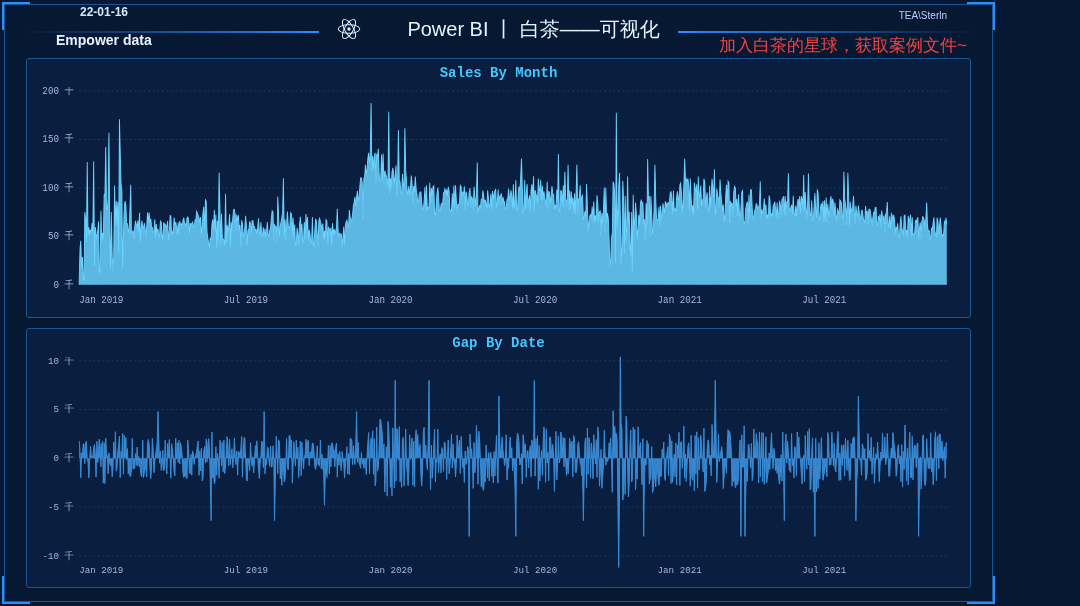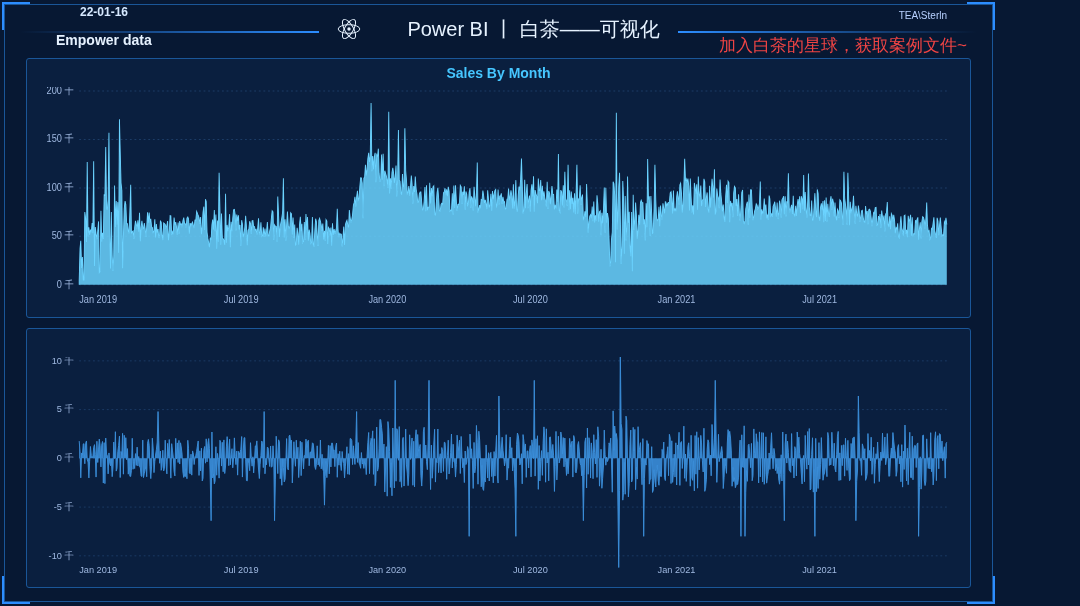--- a/index.html
+++ b/index.html
@@ -94,20 +94,21 @@
     font-size: 17px;
     color: #ef4444;
   }
 
   .panels {
     position: absolute;
     top: 58px; left: 26px; right: 26px; bottom: 18px;
     display: flex;
     flex-direction: column;
     gap: 10px;
+    font-family: Liberation Mono, monospace;
   }
   .panel {
     position: relative;
     border: 1px solid var(--border);
     background: var(--panel);
     border-radius: 3px;
     flex: 1;
     min-height: 0;
   }
   .panel-title {
@@ -181,20 +182,21 @@
             <text x="519" y="214" class="axis-text">Jul 2020</text>
             <text x="676" y="214" class="axis-text">Jan 2021</text>
             <text x="833" y="214" class="axis-text">Jul 2021</text>
             <path d="M 48 196 L 48.0 191.2 L 48.9 160.2 L 49.7 152.5 L 50.6 179.4 L 51.5 168.4 L 52.4 191.2 L 53.2 191.2 L 54.1 124.0 L 55.0 130.5 L 55.9 153.6 L 56.7 74.4 L 57.6 148.2 L 58.5 139.0 L 59.3 146.7 L 60.2 141.4 L 61.1 144.1 L 62.0 134.9 L 62.8 144.8 L 63.7 73.5 L 64.6 177.3 L 65.5 138.7 L 66.3 145.5 L 67.2 150.8 L 68.1 143.0 L 69.0 133.2 L 69.8 183.9 L 70.7 182.8 L 71.6 122.6 L 72.4 153.2 L 73.3 144.5 L 74.2 150.6 L 75.1 106.9 L 75.9 107.2 L 76.8 59.5 L 77.7 120.8 L 78.6 121.1 L 79.4 111.6 L 80.3 45.4 L 81.2 146.5 L 82.0 179.8 L 82.9 123.9 L 83.8 166.9 L 84.7 182.3 L 85.5 168.2 L 86.4 97.6 L 87.3 138.7 L 88.2 113.0 L 89.0 136.4 L 89.9 114.1 L 90.8 164.2 L 91.7 31.9 L 92.5 63.8 L 93.4 95.2 L 94.3 102.6 L 95.1 179.6 L 96.0 148.1 L 96.9 120.7 L 97.8 113.0 L 98.6 116.5 L 99.5 135.3 L 100.4 135.4 L 101.3 142.5 L 102.1 144.9 L 103.0 123.6 L 103.9 96.8 L 104.7 145.2 L 105.6 143.5 L 106.5 142.6 L 107.4 150.5 L 108.2 139.5 L 109.1 132.6 L 110.0 136.2 L 110.9 140.4 L 111.7 132.2 L 112.6 143.4 L 113.5 124.7 L 114.4 152.8 L 115.2 139.3 L 116.1 132.6 L 117.0 140.4 L 117.8 140.1 L 118.7 134.9 L 119.6 140.2 L 120.5 148.5 L 121.3 138.7 L 122.2 124.1 L 123.1 134.4 L 124.0 124.3 L 124.8 134.2 L 125.7 130.7 L 126.6 138.7 L 127.4 139.2 L 128.3 145.1 L 129.2 142.1 L 130.1 131.2 L 130.9 149.0 L 131.8 135.9 L 132.7 144.3 L 133.6 140.8 L 134.4 149.7 L 135.3 146.6 L 136.2 132.4 L 137.0 134.1 L 137.9 146.5 L 138.8 151.7 L 139.7 134.8 L 140.5 135.4 L 141.4 136.2 L 142.3 140.4 L 143.2 137.1 L 144.0 132.9 L 144.9 151.8 L 145.8 144.2 L 146.7 127.6 L 147.5 127.8 L 148.4 146.7 L 149.3 143.5 L 150.1 145.8 L 151.0 129.3 L 151.9 136.8 L 152.8 133.9 L 153.6 138.5 L 154.5 146.5 L 155.4 134.2 L 156.3 145.6 L 157.1 132.9 L 158.0 136.4 L 158.9 135.6 L 159.7 139.2 L 160.6 132.6 L 161.5 129.5 L 162.4 135.3 L 163.2 135.4 L 164.1 139.4 L 165.0 130.0 L 165.9 128.9 L 166.7 130.8 L 167.6 145.4 L 168.5 134.9 L 169.4 137.3 L 170.2 135.3 L 171.1 133.9 L 172.0 137.6 L 172.8 139.7 L 173.7 131.9 L 174.6 132.2 L 175.5 123.3 L 176.3 125.0 L 177.2 127.4 L 178.1 129.4 L 179.0 135.8 L 179.8 128.8 L 180.7 145.9 L 181.6 138.2 L 182.4 124.4 L 183.3 118.6 L 184.2 141.7 L 185.1 111.2 L 185.9 113.5 L 186.8 143.9 L 187.7 150.3 L 188.6 154.7 L 189.4 158.7 L 190.3 149.3 L 191.2 151.6 L 192.1 136.5 L 192.9 131.3 L 193.8 141.3 L 194.7 122.0 L 195.5 142.9 L 196.4 126.3 L 197.3 160.4 L 198.2 132.3 L 199.0 153.3 L 199.9 85.1 L 200.8 122.1 L 201.7 156.4 L 202.5 125.3 L 203.4 149.5 L 204.3 150.5 L 205.1 151.7 L 206.0 156.5 L 206.9 105.9 L 207.8 154.4 L 208.6 136.7 L 209.5 142.8 L 210.4 138.8 L 211.3 126.0 L 212.1 158.9 L 213.0 133.5 L 213.9 142.9 L 214.7 130.7 L 215.6 121.7 L 216.5 121.3 L 217.4 127.0 L 218.2 142.1 L 219.1 126.3 L 220.0 132.8 L 220.9 127.2 L 221.7 141.3 L 222.6 136.7 L 223.5 157.5 L 224.4 132.0 L 225.2 135.8 L 226.1 148.7 L 227.0 145.1 L 227.8 139.6 L 228.7 127.6 L 229.6 138.7 L 230.5 156.9 L 231.3 141.9 L 232.2 141.2 L 233.1 133.0 L 234.0 135.6 L 234.8 145.7 L 235.7 132.6 L 236.6 132.4 L 237.4 138.6 L 238.3 138.3 L 239.2 141.8 L 240.1 141.1 L 240.9 146.3 L 241.8 139.8 L 242.7 130.1 L 243.6 144.4 L 244.4 146.7 L 245.3 134.1 L 246.2 148.1 L 247.1 147.3 L 247.9 139.1 L 248.8 148.6 L 249.7 140.2 L 250.5 148.3 L 251.4 143.5 L 252.3 133.8 L 253.2 147.8 L 254.0 147.6 L 254.9 142.5 L 255.8 139.0 L 256.7 129.7 L 257.5 122.7 L 258.4 123.9 L 259.3 151.6 L 260.1 136.5 L 261.0 137.9 L 261.9 138.4 L 262.8 153.4 L 263.6 108.6 L 264.5 128.1 L 265.4 148.7 L 266.3 138.0 L 267.1 134.1 L 268.0 129.6 L 268.9 123.8 L 269.7 90.5 L 270.6 149.1 L 271.5 131.0 L 272.4 152.3 L 273.2 136.5 L 274.1 123.4 L 275.0 138.0 L 275.9 139.8 L 276.7 138.2 L 277.6 124.7 L 278.5 125.8 L 279.4 146.2 L 280.2 129.3 L 281.1 149.5 L 282.0 136.2 L 282.8 156.5 L 283.7 155.3 L 284.6 139.5 L 285.5 145.4 L 286.3 156.4 L 287.2 136.5 L 288.1 128.6 L 289.0 142.8 L 289.8 135.6 L 290.7 154.5 L 291.6 153.3 L 292.4 133.9 L 293.3 151.6 L 294.2 125.9 L 295.1 141.4 L 295.9 128.8 L 296.8 152.3 L 297.7 141.4 L 298.6 145.8 L 299.4 155.1 L 300.3 153.9 L 301.2 128.9 L 302.1 155.7 L 302.9 158.3 L 303.8 143.1 L 304.7 130.5 L 305.5 133.3 L 306.4 145.4 L 307.3 157.5 L 308.2 132.2 L 309.0 130.2 L 309.9 133.1 L 310.8 136.9 L 311.7 142.7 L 312.5 135.4 L 313.4 151.1 L 314.3 142.6 L 315.1 152.6 L 316.0 131.5 L 316.9 132.9 L 317.8 155.5 L 318.6 139.2 L 319.5 140.5 L 320.4 147.1 L 321.3 139.3 L 322.1 157.2 L 323.0 135.1 L 323.9 146.6 L 324.8 140.7 L 325.6 145.5 L 326.5 142.8 L 327.4 139.0 L 328.2 120.7 L 329.1 142.6 L 330.0 148.9 L 330.9 145.0 L 331.7 145.9 L 332.6 146.0 L 333.5 158.0 L 334.4 149.0 L 335.2 138.4 L 336.1 156.5 L 337.0 136.5 L 337.8 133.9 L 338.7 132.1 L 339.6 136.9 L 340.5 139.1 L 341.3 122.0 L 342.2 129.6 L 343.1 134.2 L 344.0 131.1 L 344.8 126.7 L 345.7 117.3 L 346.6 114.4 L 347.4 108.8 L 348.3 118.5 L 349.2 109.2 L 350.1 102.8 L 350.9 112.1 L 351.8 110.3 L 352.7 98.9 L 353.6 90.0 L 354.4 90.1 L 355.3 95.5 L 356.2 130.1 L 357.1 90.4 L 357.9 89.2 L 358.8 77.2 L 359.7 87.6 L 360.5 82.7 L 361.4 71.0 L 362.3 65.3 L 363.2 74.3 L 364.0 68.9 L 364.9 15.8 L 365.8 83.4 L 366.7 68.3 L 367.5 81.6 L 368.4 69.4 L 369.3 65.2 L 370.1 94.4 L 371.0 67.1 L 371.9 68.6 L 372.8 61.1 L 373.6 85.4 L 374.5 94.0 L 375.4 91.3 L 376.3 66.8 L 377.1 91.8 L 378.0 66.1 L 378.9 98.3 L 379.8 83.0 L 380.6 85.4 L 381.5 88.4 L 382.4 92.6 L 383.2 100.1 L 384.1 24.5 L 385.0 105.5 L 385.9 90.4 L 386.7 100.7 L 387.6 84.9 L 388.5 80.1 L 389.4 86.0 L 390.2 95.1 L 391.1 89.0 L 392.0 77.9 L 392.8 108.4 L 393.7 92.6 L 394.6 42.5 L 395.5 92.6 L 396.3 93.3 L 397.2 104.5 L 398.1 106.8 L 399.0 86.2 L 399.8 97.6 L 400.7 101.3 L 401.6 41.0 L 402.5 83.1 L 403.3 91.9 L 404.2 105.7 L 405.1 104.0 L 405.9 98.2 L 406.8 107.6 L 407.7 99.1 L 408.6 87.7 L 409.4 95.9 L 410.3 115.7 L 411.2 98.1 L 412.1 104.1 L 412.9 88.7 L 413.8 100.8 L 414.7 105.8 L 415.5 114.0 L 416.4 113.9 L 417.3 106.0 L 418.2 104.0 L 419.0 104.1 L 419.9 114.9 L 420.8 121.7 L 421.7 121.0 L 422.5 113.2 L 423.4 99.2 L 424.3 123.2 L 425.1 97.5 L 426.0 122.3 L 426.9 119.1 L 427.8 119.2 L 428.6 94.9 L 429.5 115.5 L 430.4 100.2 L 431.3 108.3 L 432.1 99.1 L 433.0 98.0 L 433.9 125.2 L 434.8 127.3 L 435.6 117.2 L 436.5 105.2 L 437.4 100.0 L 438.2 109.6 L 439.1 122.7 L 440.0 122.8 L 440.9 116.4 L 441.7 115.3 L 442.6 116.2 L 443.5 105.0 L 444.4 103.8 L 445.2 100.3 L 446.1 107.2 L 447.0 101.4 L 447.8 108.1 L 448.7 98.9 L 449.6 103.2 L 450.5 123.0 L 451.3 122.1 L 452.2 122.6 L 453.1 105.2 L 454.0 126.5 L 454.8 97.7 L 455.7 119.8 L 456.6 97.3 L 457.5 113.3 L 458.3 122.8 L 459.2 116.5 L 460.1 116.4 L 460.9 114.4 L 461.8 97.5 L 462.7 98.9 L 463.6 116.0 L 464.4 103.8 L 465.3 107.0 L 466.2 98.3 L 467.1 121.7 L 467.9 103.5 L 468.8 106.3 L 469.7 117.3 L 470.5 116.0 L 471.4 104.7 L 472.3 100.3 L 473.2 119.9 L 474.0 108.4 L 474.9 110.6 L 475.8 122.7 L 476.7 98.8 L 477.5 107.1 L 478.4 118.2 L 479.3 107.8 L 480.2 74.8 L 481.0 124.5 L 481.9 120.7 L 482.8 117.0 L 483.6 120.3 L 484.5 111.6 L 485.4 112.0 L 486.3 102.7 L 487.1 107.6 L 488.0 114.9 L 488.9 111.8 L 489.8 116.0 L 490.6 121.0 L 491.5 102.4 L 492.4 111.4 L 493.2 119.4 L 494.1 116.8 L 495.0 105.8 L 495.9 122.5 L 496.7 103.2 L 497.6 111.1 L 498.5 106.2 L 499.4 102.6 L 500.2 101.6 L 501.1 118.4 L 502.0 116.6 L 502.8 101.5 L 503.7 116.6 L 504.6 108.1 L 505.5 108.2 L 506.3 105.4 L 507.2 115.9 L 508.1 108.8 L 509.0 114.6 L 509.8 113.6 L 510.7 120.9 L 511.6 120.4 L 512.5 111.1 L 513.3 110.9 L 514.2 100.6 L 515.1 112.1 L 515.9 108.5 L 516.8 102.5 L 517.7 108.3 L 518.6 120.3 L 519.4 96.4 L 520.3 120.6 L 521.2 112.6 L 522.1 92.3 L 522.9 121.8 L 523.8 123.7 L 524.7 106.9 L 525.5 98.7 L 526.4 102.4 L 527.3 91.3 L 528.2 70.8 L 529.0 96.2 L 529.9 125.4 L 530.8 121.8 L 531.7 92.0 L 532.5 120.2 L 533.4 105.5 L 534.3 96.1 L 535.2 120.1 L 536.0 112.0 L 536.9 107.5 L 537.8 123.7 L 538.6 102.6 L 539.5 96.4 L 540.4 108.5 L 541.3 88.5 L 542.1 123.6 L 543.0 102.2 L 543.9 106.0 L 544.8 108.4 L 545.6 115.2 L 546.5 90.6 L 547.4 102.5 L 548.2 102.5 L 549.1 92.1 L 550.0 112.3 L 550.9 97.8 L 551.7 111.4 L 552.6 103.4 L 553.5 109.8 L 554.4 113.2 L 555.2 118.4 L 556.1 94.0 L 557.0 121.0 L 557.8 103.1 L 558.7 105.2 L 559.6 116.1 L 560.5 107.5 L 561.3 98.1 L 562.2 106.3 L 563.1 106.5 L 564.0 121.4 L 564.8 117.6 L 565.7 119.2 L 566.6 101.5 L 567.5 113.7 L 568.3 66.5 L 569.2 122.6 L 570.1 124.2 L 570.9 102.2 L 571.8 104.0 L 572.7 117.3 L 573.6 97.4 L 574.4 119.3 L 575.3 83.9 L 576.2 110.8 L 577.1 113.0 L 577.9 118.0 L 578.8 77.1 L 579.7 122.0 L 580.5 102.4 L 581.4 121.2 L 582.3 103.5 L 583.2 115.9 L 584.0 109.8 L 584.9 124.3 L 585.8 105.2 L 586.7 126.0 L 587.5 105.0 L 588.4 77.1 L 589.3 125.6 L 590.2 110.9 L 591.0 111.1 L 591.9 97.5 L 592.8 116.8 L 593.6 109.5 L 594.5 106.6 L 595.4 131.0 L 596.3 129.4 L 597.1 123.1 L 598.0 128.9 L 598.9 96.1 L 599.8 120.0 L 600.6 144.4 L 601.5 133.7 L 602.4 128.1 L 603.2 126.5 L 604.1 130.1 L 605.0 118.5 L 605.9 133.0 L 606.7 113.6 L 607.6 134.2 L 608.5 127.2 L 609.4 132.4 L 610.2 107.3 L 611.1 116.6 L 612.0 133.6 L 612.9 123.7 L 613.7 122.7 L 614.6 146.8 L 615.5 124.6 L 616.3 135.0 L 617.2 122.5 L 618.1 99.7 L 619.0 144.4 L 619.8 99.8 L 620.7 134.6 L 621.6 124.9 L 622.5 130.6 L 623.3 150.9 L 624.2 177.7 L 625.1 173.0 L 625.9 151.5 L 626.8 143.7 L 627.7 93.8 L 628.6 96.1 L 629.4 107.1 L 630.3 173.6 L 631.2 25.5 L 632.1 141.3 L 632.9 126.6 L 633.8 98.8 L 634.7 84.9 L 635.5 127.9 L 636.4 175.4 L 637.3 158.0 L 638.2 93.2 L 639.0 110.9 L 639.9 165.2 L 640.8 108.1 L 641.7 152.1 L 642.5 139.6 L 643.4 88.7 L 644.3 134.8 L 645.2 123.6 L 646.0 156.7 L 646.9 167.8 L 647.8 123.9 L 648.6 182.7 L 649.5 106.8 L 650.4 141.7 L 651.3 131.4 L 652.1 114.5 L 653.0 127.8 L 653.9 150.3 L 654.8 141.5 L 655.6 126.7 L 656.5 136.4 L 657.4 114.5 L 658.2 112.3 L 659.1 114.7 L 660.0 114.7 L 660.9 135.9 L 661.7 131.2 L 662.6 152.1 L 663.5 115.3 L 664.4 138.9 L 665.2 71.4 L 666.1 111.7 L 667.0 108.4 L 667.9 147.6 L 668.7 108.1 L 669.6 126.7 L 670.5 145.6 L 671.3 142.7 L 672.2 120.3 L 673.1 77.1 L 674.0 111.4 L 674.8 130.0 L 675.7 132.2 L 676.6 131.0 L 677.5 118.6 L 678.3 138.0 L 679.2 117.5 L 680.1 127.4 L 680.9 131.5 L 681.8 115.3 L 682.7 120.5 L 683.6 125.2 L 684.4 113.3 L 685.3 119.3 L 686.2 115.1 L 687.1 117.1 L 687.9 114.4 L 688.8 114.2 L 689.7 104.9 L 690.6 103.8 L 691.4 110.6 L 692.3 125.3 L 693.2 102.6 L 694.0 123.0 L 694.9 120.8 L 695.8 123.3 L 696.7 109.0 L 697.5 103.3 L 698.4 108.9 L 699.3 116.5 L 700.2 96.9 L 701.0 95.2 L 701.9 105.2 L 702.8 124.4 L 703.6 116.3 L 704.5 98.7 L 705.4 71.2 L 706.3 93.3 L 707.1 91.1 L 708.0 94.9 L 708.9 90.8 L 709.8 98.1 L 710.6 122.4 L 711.5 90.7 L 712.4 109.9 L 713.2 124.3 L 714.1 117.3 L 715.0 126.3 L 715.9 95.1 L 716.7 99.4 L 717.6 105.8 L 718.5 96.3 L 719.4 121.6 L 720.2 88.6 L 721.1 106.1 L 722.0 109.0 L 722.9 97.7 L 723.7 118.0 L 724.6 112.5 L 725.5 111.1 L 726.3 91.0 L 727.2 94.1 L 728.1 118.8 L 729.0 109.3 L 729.8 104.5 L 730.7 120.3 L 731.6 124.6 L 732.5 98.0 L 733.3 119.3 L 734.2 107.8 L 735.1 90.9 L 735.9 99.0 L 736.8 109.6 L 737.7 81.5 L 738.6 126.5 L 739.4 123.3 L 740.3 100.6 L 741.2 107.8 L 742.1 110.1 L 742.9 120.2 L 743.8 91.7 L 744.7 105.7 L 745.6 114.3 L 746.4 123.4 L 747.3 116.6 L 748.2 129.4 L 749.0 133.8 L 749.9 108.9 L 750.8 96.9 L 751.7 114.9 L 752.5 93.3 L 753.4 94.8 L 754.3 134.0 L 755.2 112.9 L 756.0 117.5 L 756.9 114.9 L 757.8 129.0 L 758.6 105.4 L 759.5 98.6 L 760.4 100.1 L 761.3 117.8 L 762.1 111.0 L 763.0 127.8 L 763.9 106.3 L 764.8 125.3 L 765.6 132.6 L 766.5 120.0 L 767.4 104.6 L 768.3 102.0 L 769.1 132.4 L 770.0 135.1 L 770.9 132.7 L 771.7 120.9 L 772.6 116.4 L 773.5 113.7 L 774.4 136.5 L 775.2 106.6 L 776.1 129.5 L 777.0 101.9 L 777.9 102.0 L 778.7 119.9 L 779.6 131.9 L 780.5 128.2 L 781.3 123.2 L 782.2 120.5 L 783.1 115.8 L 784.0 117.2 L 784.8 121.0 L 785.7 119.7 L 786.6 115.4 L 787.5 93.7 L 788.3 131.5 L 789.2 121.3 L 790.1 125.4 L 790.9 122.7 L 791.8 110.5 L 792.7 122.0 L 793.6 116.4 L 794.4 130.0 L 795.3 127.2 L 796.2 131.6 L 797.1 107.6 L 797.9 110.7 L 798.8 127.6 L 799.7 125.8 L 800.6 128.7 L 801.4 118.3 L 802.3 116.5 L 803.2 113.7 L 804.0 120.2 L 804.9 128.6 L 805.8 114.6 L 806.7 130.9 L 807.5 125.3 L 808.4 112.7 L 809.3 116.7 L 810.2 129.6 L 811.0 111.8 L 811.9 110.6 L 812.8 108.3 L 813.6 126.2 L 814.5 108.2 L 815.4 128.2 L 816.3 113.3 L 817.1 115.1 L 818.0 85.5 L 818.9 119.5 L 819.8 124.3 L 820.6 120.0 L 821.5 116.7 L 822.4 125.8 L 823.3 107.7 L 824.1 125.6 L 825.0 128.4 L 825.9 117.6 L 826.7 127.7 L 827.6 117.3 L 828.5 111.0 L 829.4 119.1 L 830.2 108.4 L 831.1 124.8 L 832.0 108.3 L 832.9 110.8 L 833.7 121.1 L 834.6 87.2 L 835.5 122.6 L 836.3 104.0 L 837.2 120.3 L 838.1 129.5 L 839.0 113.2 L 839.8 85.8 L 840.7 118.7 L 841.6 127.2 L 842.5 127.4 L 843.3 112.4 L 844.2 132.0 L 845.1 131.5 L 845.9 118.4 L 846.8 105.2 L 847.7 122.6 L 848.6 128.9 L 849.4 101.5 L 850.3 105.7 L 851.2 128.6 L 852.1 132.6 L 852.9 119.5 L 853.8 115.3 L 854.7 122.0 L 855.6 113.0 L 856.4 134.0 L 857.3 112.2 L 858.2 132.7 L 859.0 109.4 L 859.9 133.6 L 860.8 115.8 L 861.7 126.2 L 862.5 128.7 L 863.4 113.6 L 864.3 108.2 L 865.2 121.9 L 866.0 110.7 L 866.9 114.5 L 867.8 128.2 L 868.6 114.4 L 869.5 127.7 L 870.4 132.2 L 871.3 121.2 L 872.1 122.9 L 873.0 129.7 L 873.9 111.8 L 874.8 112.9 L 875.6 115.1 L 876.5 127.3 L 877.4 136.6 L 878.3 84.0 L 879.1 110.0 L 880.0 116.8 L 880.9 122.4 L 881.7 136.6 L 882.6 85.1 L 883.5 111.3 L 884.4 136.9 L 885.2 113.8 L 886.1 125.0 L 887.0 120.7 L 887.9 118.1 L 888.7 107.9 L 889.6 124.3 L 890.5 135.4 L 891.3 117.7 L 892.2 125.5 L 893.1 128.5 L 894.0 117.4 L 894.8 122.8 L 895.7 133.4 L 896.6 128.3 L 897.5 122.8 L 898.3 122.3 L 899.2 129.2 L 900.1 133.5 L 901.0 133.9 L 901.8 117.9 L 902.7 126.3 L 903.6 122.9 L 904.4 136.1 L 905.3 121.7 L 906.2 121.2 L 907.1 123.2 L 907.9 129.9 L 908.8 137.9 L 909.7 129.9 L 910.6 124.4 L 911.4 125.1 L 912.3 119.5 L 913.2 119.3 L 914.0 137.1 L 914.9 136.4 L 915.8 128.0 L 916.7 132.0 L 917.5 126.0 L 918.4 139.7 L 919.3 122.5 L 920.2 129.0 L 921.0 131.2 L 921.9 127.3 L 922.8 143.2 L 923.6 126.0 L 924.5 124.6 L 925.4 114.0 L 926.3 136.3 L 927.1 138.8 L 928.0 128.2 L 928.9 140.9 L 929.8 125.5 L 930.6 127.0 L 931.5 133.2 L 932.4 126.7 L 933.3 132.4 L 934.1 144.8 L 935.0 139.4 L 935.9 140.6 L 936.7 135.0 L 937.6 148.4 L 938.5 149.5 L 939.4 136.0 L 940.2 128.1 L 941.1 139.6 L 942.0 142.9 L 942.9 147.4 L 943.7 127.6 L 944.6 127.0 L 945.5 145.6 L 946.3 141.5 L 947.2 148.9 L 948.1 127.6 L 949.0 133.8 L 949.8 131.6 L 950.7 126.6 L 951.6 147.5 L 952.5 129.2 L 953.3 146.9 L 954.2 145.5 L 955.1 145.8 L 956.0 132.1 L 956.8 134.2 L 957.7 131.3 L 958.6 129.2 L 959.4 151.4 L 960.3 140.6 L 961.2 134.0 L 962.1 150.0 L 962.9 133.8 L 963.8 128.5 L 964.7 129.3 L 965.6 132.5 L 966.4 140.4 L 967.3 130.5 L 968.2 114.4 L 969.0 136.9 L 969.9 143.3 L 970.8 142.3 L 971.7 150.9 L 972.5 149.5 L 973.4 140.1 L 974.3 141.0 L 975.2 134.7 L 976.0 129.2 L 976.9 142.5 L 977.8 146.0 L 978.7 149.5 L 979.5 129.7 L 980.4 132.9 L 981.3 146.8 L 982.1 137.3 L 983.0 129.3 L 983.9 139.5 L 984.8 147.5 L 985.6 146.6 L 986.5 147.1 L 987.4 133.5 L 988.3 135.4 L 989.1 129.7 L 990.0 136.3 L 990 196 Z" class="area-fill"></path>
             <path d="M 48 196 L 48.0 191.2 L 48.9 160.2 L 49.7 152.5 L 50.6 179.4 L 51.5 168.4 L 52.4 191.2 L 53.2 191.2 L 54.1 124.0 L 55.0 130.5 L 55.9 153.6 L 56.7 74.4 L 57.6 148.2 L 58.5 139.0 L 59.3 146.7 L 60.2 141.4 L 61.1 144.1 L 62.0 134.9 L 62.8 144.8 L 63.7 73.5 L 64.6 177.3 L 65.5 138.7 L 66.3 145.5 L 67.2 150.8 L 68.1 143.0 L 69.0 133.2 L 69.8 183.9 L 70.7 182.8 L 71.6 122.6 L 72.4 153.2 L 73.3 144.5 L 74.2 150.6 L 75.1 106.9 L 75.9 107.2 L 76.8 59.5 L 77.7 120.8 L 78.6 121.1 L 79.4 111.6 L 80.3 45.4 L 81.2 146.5 L 82.0 179.8 L 82.9 123.9 L 83.8 166.9 L 84.7 182.3 L 85.5 168.2 L 86.4 97.6 L 87.3 138.7 L 88.2 113.0 L 89.0 136.4 L 89.9 114.1 L 90.8 164.2 L 91.7 31.9 L 92.5 63.8 L 93.4 95.2 L 94.3 102.6 L 95.1 179.6 L 96.0 148.1 L 96.9 120.7 L 97.8 113.0 L 98.6 116.5 L 99.5 135.3 L 100.4 135.4 L 101.3 142.5 L 102.1 144.9 L 103.0 123.6 L 103.9 96.8 L 104.7 145.2 L 105.6 143.5 L 106.5 142.6 L 107.4 150.5 L 108.2 139.5 L 109.1 132.6 L 110.0 136.2 L 110.9 140.4 L 111.7 132.2 L 112.6 143.4 L 113.5 124.7 L 114.4 152.8 L 115.2 139.3 L 116.1 132.6 L 117.0 140.4 L 117.8 140.1 L 118.7 134.9 L 119.6 140.2 L 120.5 148.5 L 121.3 138.7 L 122.2 124.1 L 123.1 134.4 L 124.0 124.3 L 124.8 134.2 L 125.7 130.7 L 126.6 138.7 L 127.4 139.2 L 128.3 145.1 L 129.2 142.1 L 130.1 131.2 L 130.9 149.0 L 131.8 135.9 L 132.7 144.3 L 133.6 140.8 L 134.4 149.7 L 135.3 146.6 L 136.2 132.4 L 137.0 134.1 L 137.9 146.5 L 138.8 151.7 L 139.7 134.8 L 140.5 135.4 L 141.4 136.2 L 142.3 140.4 L 143.2 137.1 L 144.0 132.9 L 144.9 151.8 L 145.8 144.2 L 146.7 127.6 L 147.5 127.8 L 148.4 146.7 L 149.3 143.5 L 150.1 145.8 L 151.0 129.3 L 151.9 136.8 L 152.8 133.9 L 153.6 138.5 L 154.5 146.5 L 155.4 134.2 L 156.3 145.6 L 157.1 132.9 L 158.0 136.4 L 158.9 135.6 L 159.7 139.2 L 160.6 132.6 L 161.5 129.5 L 162.4 135.3 L 163.2 135.4 L 164.1 139.4 L 165.0 130.0 L 165.9 128.9 L 166.7 130.8 L 167.6 145.4 L 168.5 134.9 L 169.4 137.3 L 170.2 135.3 L 171.1 133.9 L 172.0 137.6 L 172.8 139.7 L 173.7 131.9 L 174.6 132.2 L 175.5 123.3 L 176.3 125.0 L 177.2 127.4 L 178.1 129.4 L 179.0 135.8 L 179.8 128.8 L 180.7 145.9 L 181.6 138.2 L 182.4 124.4 L 183.3 118.6 L 184.2 141.7 L 185.1 111.2 L 185.9 113.5 L 186.8 143.9 L 187.7 150.3 L 188.6 154.7 L 189.4 158.7 L 190.3 149.3 L 191.2 151.6 L 192.1 136.5 L 192.9 131.3 L 193.8 141.3 L 194.7 122.0 L 195.5 142.9 L 196.4 126.3 L 197.3 160.4 L 198.2 132.3 L 199.0 153.3 L 199.9 85.1 L 200.8 122.1 L 201.7 156.4 L 202.5 125.3 L 203.4 149.5 L 204.3 150.5 L 205.1 151.7 L 206.0 156.5 L 206.9 105.9 L 207.8 154.4 L 208.6 136.7 L 209.5 142.8 L 210.4 138.8 L 211.3 126.0 L 212.1 158.9 L 213.0 133.5 L 213.9 142.9 L 214.7 130.7 L 215.6 121.7 L 216.5 121.3 L 217.4 127.0 L 218.2 142.1 L 219.1 126.3 L 220.0 132.8 L 220.9 127.2 L 221.7 141.3 L 222.6 136.7 L 223.5 157.5 L 224.4 132.0 L 225.2 135.8 L 226.1 148.7 L 227.0 145.1 L 227.8 139.6 L 228.7 127.6 L 229.6 138.7 L 230.5 156.9 L 231.3 141.9 L 232.2 141.2 L 233.1 133.0 L 234.0 135.6 L 234.8 145.7 L 235.7 132.6 L 236.6 132.4 L 237.4 138.6 L 238.3 138.3 L 239.2 141.8 L 240.1 141.1 L 240.9 146.3 L 241.8 139.8 L 242.7 130.1 L 243.6 144.4 L 244.4 146.7 L 245.3 134.1 L 246.2 148.1 L 247.1 147.3 L 247.9 139.1 L 248.8 148.6 L 249.7 140.2 L 250.5 148.3 L 251.4 143.5 L 252.3 133.8 L 253.2 147.8 L 254.0 147.6 L 254.9 142.5 L 255.8 139.0 L 256.7 129.7 L 257.5 122.7 L 258.4 123.9 L 259.3 151.6 L 260.1 136.5 L 261.0 137.9 L 261.9 138.4 L 262.8 153.4 L 263.6 108.6 L 264.5 128.1 L 265.4 148.7 L 266.3 138.0 L 267.1 134.1 L 268.0 129.6 L 268.9 123.8 L 269.7 90.5 L 270.6 149.1 L 271.5 131.0 L 272.4 152.3 L 273.2 136.5 L 274.1 123.4 L 275.0 138.0 L 275.9 139.8 L 276.7 138.2 L 277.6 124.7 L 278.5 125.8 L 279.4 146.2 L 280.2 129.3 L 281.1 149.5 L 282.0 136.2 L 282.8 156.5 L 283.7 155.3 L 284.6 139.5 L 285.5 145.4 L 286.3 156.4 L 287.2 136.5 L 288.1 128.6 L 289.0 142.8 L 289.8 135.6 L 290.7 154.5 L 291.6 153.3 L 292.4 133.9 L 293.3 151.6 L 294.2 125.9 L 295.1 141.4 L 295.9 128.8 L 296.8 152.3 L 297.7 141.4 L 298.6 145.8 L 299.4 155.1 L 300.3 153.9 L 301.2 128.9 L 302.1 155.7 L 302.9 158.3 L 303.8 143.1 L 304.7 130.5 L 305.5 133.3 L 306.4 145.4 L 307.3 157.5 L 308.2 132.2 L 309.0 130.2 L 309.9 133.1 L 310.8 136.9 L 311.7 142.7 L 312.5 135.4 L 313.4 151.1 L 314.3 142.6 L 315.1 152.6 L 316.0 131.5 L 316.9 132.9 L 317.8 155.5 L 318.6 139.2 L 319.5 140.5 L 320.4 147.1 L 321.3 139.3 L 322.1 157.2 L 323.0 135.1 L 323.9 146.6 L 324.8 140.7 L 325.6 145.5 L 326.5 142.8 L 327.4 139.0 L 328.2 120.7 L 329.1 142.6 L 330.0 148.9 L 330.9 145.0 L 331.7 145.9 L 332.6 146.0 L 333.5 158.0 L 334.4 149.0 L 335.2 138.4 L 336.1 156.5 L 337.0 136.5 L 337.8 133.9 L 338.7 132.1 L 339.6 136.9 L 340.5 139.1 L 341.3 122.0 L 342.2 129.6 L 343.1 134.2 L 344.0 131.1 L 344.8 126.7 L 345.7 117.3 L 346.6 114.4 L 347.4 108.8 L 348.3 118.5 L 349.2 109.2 L 350.1 102.8 L 350.9 112.1 L 351.8 110.3 L 352.7 98.9 L 353.6 90.0 L 354.4 90.1 L 355.3 95.5 L 356.2 130.1 L 357.1 90.4 L 357.9 89.2 L 358.8 77.2 L 359.7 87.6 L 360.5 82.7 L 361.4 71.0 L 362.3 65.3 L 363.2 74.3 L 364.0 68.9 L 364.9 15.8 L 365.8 83.4 L 366.7 68.3 L 367.5 81.6 L 368.4 69.4 L 369.3 65.2 L 370.1 94.4 L 371.0 67.1 L 371.9 68.6 L 372.8 61.1 L 373.6 85.4 L 374.5 94.0 L 375.4 91.3 L 376.3 66.8 L 377.1 91.8 L 378.0 66.1 L 378.9 98.3 L 379.8 83.0 L 380.6 85.4 L 381.5 88.4 L 382.4 92.6 L 383.2 100.1 L 384.1 24.5 L 385.0 105.5 L 385.9 90.4 L 386.7 100.7 L 387.6 84.9 L 388.5 80.1 L 389.4 86.0 L 390.2 95.1 L 391.1 89.0 L 392.0 77.9 L 392.8 108.4 L 393.7 92.6 L 394.6 42.5 L 395.5 92.6 L 396.3 93.3 L 397.2 104.5 L 398.1 106.8 L 399.0 86.2 L 399.8 97.6 L 400.7 101.3 L 401.6 41.0 L 402.5 83.1 L 403.3 91.9 L 404.2 105.7 L 405.1 104.0 L 405.9 98.2 L 406.8 107.6 L 407.7 99.1 L 408.6 87.7 L 409.4 95.9 L 410.3 115.7 L 411.2 98.1 L 412.1 104.1 L 412.9 88.7 L 413.8 100.8 L 414.7 105.8 L 415.5 114.0 L 416.4 113.9 L 417.3 106.0 L 418.2 104.0 L 419.0 104.1 L 419.9 114.9 L 420.8 121.7 L 421.7 121.0 L 422.5 113.2 L 423.4 99.2 L 424.3 123.2 L 425.1 97.5 L 426.0 122.3 L 426.9 119.1 L 427.8 119.2 L 428.6 94.9 L 429.5 115.5 L 430.4 100.2 L 431.3 108.3 L 432.1 99.1 L 433.0 98.0 L 433.9 125.2 L 434.8 127.3 L 435.6 117.2 L 436.5 105.2 L 437.4 100.0 L 438.2 109.6 L 439.1 122.7 L 440.0 122.8 L 440.9 116.4 L 441.7 115.3 L 442.6 116.2 L 443.5 105.0 L 444.4 103.8 L 445.2 100.3 L 446.1 107.2 L 447.0 101.4 L 447.8 108.1 L 448.7 98.9 L 449.6 103.2 L 450.5 123.0 L 451.3 122.1 L 452.2 122.6 L 453.1 105.2 L 454.0 126.5 L 454.8 97.7 L 455.7 119.8 L 456.6 97.3 L 457.5 113.3 L 458.3 122.8 L 459.2 116.5 L 460.1 116.4 L 460.9 114.4 L 461.8 97.5 L 462.7 98.9 L 463.6 116.0 L 464.4 103.8 L 465.3 107.0 L 466.2 98.3 L 467.1 121.7 L 467.9 103.5 L 468.8 106.3 L 469.7 117.3 L 470.5 116.0 L 471.4 104.7 L 472.3 100.3 L 473.2 119.9 L 474.0 108.4 L 474.9 110.6 L 475.8 122.7 L 476.7 98.8 L 477.5 107.1 L 478.4 118.2 L 479.3 107.8 L 480.2 74.8 L 481.0 124.5 L 481.9 120.7 L 482.8 117.0 L 483.6 120.3 L 484.5 111.6 L 485.4 112.0 L 486.3 102.7 L 487.1 107.6 L 488.0 114.9 L 488.9 111.8 L 489.8 116.0 L 490.6 121.0 L 491.5 102.4 L 492.4 111.4 L 493.2 119.4 L 494.1 116.8 L 495.0 105.8 L 495.9 122.5 L 496.7 103.2 L 497.6 111.1 L 498.5 106.2 L 499.4 102.6 L 500.2 101.6 L 501.1 118.4 L 502.0 116.6 L 502.8 101.5 L 503.7 116.6 L 504.6 108.1 L 505.5 108.2 L 506.3 105.4 L 507.2 115.9 L 508.1 108.8 L 509.0 114.6 L 509.8 113.6 L 510.7 120.9 L 511.6 120.4 L 512.5 111.1 L 513.3 110.9 L 514.2 100.6 L 515.1 112.1 L 515.9 108.5 L 516.8 102.5 L 517.7 108.3 L 518.6 120.3 L 519.4 96.4 L 520.3 120.6 L 521.2 112.6 L 522.1 92.3 L 522.9 121.8 L 523.8 123.7 L 524.7 106.9 L 525.5 98.7 L 526.4 102.4 L 527.3 91.3 L 528.2 70.8 L 529.0 96.2 L 529.9 125.4 L 530.8 121.8 L 531.7 92.0 L 532.5 120.2 L 533.4 105.5 L 534.3 96.1 L 535.2 120.1 L 536.0 112.0 L 536.9 107.5 L 537.8 123.7 L 538.6 102.6 L 539.5 96.4 L 540.4 108.5 L 541.3 88.5 L 542.1 123.6 L 543.0 102.2 L 543.9 106.0 L 544.8 108.4 L 545.6 115.2 L 546.5 90.6 L 547.4 102.5 L 548.2 102.5 L 549.1 92.1 L 550.0 112.3 L 550.9 97.8 L 551.7 111.4 L 552.6 103.4 L 553.5 109.8 L 554.4 113.2 L 555.2 118.4 L 556.1 94.0 L 557.0 121.0 L 557.8 103.1 L 558.7 105.2 L 559.6 116.1 L 560.5 107.5 L 561.3 98.1 L 562.2 106.3 L 563.1 106.5 L 564.0 121.4 L 564.8 117.6 L 565.7 119.2 L 566.6 101.5 L 567.5 113.7 L 568.3 66.5 L 569.2 122.6 L 570.1 124.2 L 570.9 102.2 L 571.8 104.0 L 572.7 117.3 L 573.6 97.4 L 574.4 119.3 L 575.3 83.9 L 576.2 110.8 L 577.1 113.0 L 577.9 118.0 L 578.8 77.1 L 579.7 122.0 L 580.5 102.4 L 581.4 121.2 L 582.3 103.5 L 583.2 115.9 L 584.0 109.8 L 584.9 124.3 L 585.8 105.2 L 586.7 126.0 L 587.5 105.0 L 588.4 77.1 L 589.3 125.6 L 590.2 110.9 L 591.0 111.1 L 591.9 97.5 L 592.8 116.8 L 593.6 109.5 L 594.5 106.6 L 595.4 131.0 L 596.3 129.4 L 597.1 123.1 L 598.0 128.9 L 598.9 96.1 L 599.8 120.0 L 600.6 144.4 L 601.5 133.7 L 602.4 128.1 L 603.2 126.5 L 604.1 130.1 L 605.0 118.5 L 605.9 133.0 L 606.7 113.6 L 607.6 134.2 L 608.5 127.2 L 609.4 132.4 L 610.2 107.3 L 611.1 116.6 L 612.0 133.6 L 612.9 123.7 L 613.7 122.7 L 614.6 146.8 L 615.5 124.6 L 616.3 135.0 L 617.2 122.5 L 618.1 99.7 L 619.0 144.4 L 619.8 99.8 L 620.7 134.6 L 621.6 124.9 L 622.5 130.6 L 623.3 150.9 L 624.2 177.7 L 625.1 173.0 L 625.9 151.5 L 626.8 143.7 L 627.7 93.8 L 628.6 96.1 L 629.4 107.1 L 630.3 173.6 L 631.2 25.5 L 632.1 141.3 L 632.9 126.6 L 633.8 98.8 L 634.7 84.9 L 635.5 127.9 L 636.4 175.4 L 637.3 158.0 L 638.2 93.2 L 639.0 110.9 L 639.9 165.2 L 640.8 108.1 L 641.7 152.1 L 642.5 139.6 L 643.4 88.7 L 644.3 134.8 L 645.2 123.6 L 646.0 156.7 L 646.9 167.8 L 647.8 123.9 L 648.6 182.7 L 649.5 106.8 L 650.4 141.7 L 651.3 131.4 L 652.1 114.5 L 653.0 127.8 L 653.9 150.3 L 654.8 141.5 L 655.6 126.7 L 656.5 136.4 L 657.4 114.5 L 658.2 112.3 L 659.1 114.7 L 660.0 114.7 L 660.9 135.9 L 661.7 131.2 L 662.6 152.1 L 663.5 115.3 L 664.4 138.9 L 665.2 71.4 L 666.1 111.7 L 667.0 108.4 L 667.9 147.6 L 668.7 108.1 L 669.6 126.7 L 670.5 145.6 L 671.3 142.7 L 672.2 120.3 L 673.1 77.1 L 674.0 111.4 L 674.8 130.0 L 675.7 132.2 L 676.6 131.0 L 677.5 118.6 L 678.3 138.0 L 679.2 117.5 L 680.1 127.4 L 680.9 131.5 L 681.8 115.3 L 682.7 120.5 L 683.6 125.2 L 684.4 113.3 L 685.3 119.3 L 686.2 115.1 L 687.1 117.1 L 687.9 114.4 L 688.8 114.2 L 689.7 104.9 L 690.6 103.8 L 691.4 110.6 L 692.3 125.3 L 693.2 102.6 L 694.0 123.0 L 694.9 120.8 L 695.8 123.3 L 696.7 109.0 L 697.5 103.3 L 698.4 108.9 L 699.3 116.5 L 700.2 96.9 L 701.0 95.2 L 701.9 105.2 L 702.8 124.4 L 703.6 116.3 L 704.5 98.7 L 705.4 71.2 L 706.3 93.3 L 707.1 91.1 L 708.0 94.9 L 708.9 90.8 L 709.8 98.1 L 710.6 122.4 L 711.5 90.7 L 712.4 109.9 L 713.2 124.3 L 714.1 117.3 L 715.0 126.3 L 715.9 95.1 L 716.7 99.4 L 717.6 105.8 L 718.5 96.3 L 719.4 121.6 L 720.2 88.6 L 721.1 106.1 L 722.0 109.0 L 722.9 97.7 L 723.7 118.0 L 724.6 112.5 L 725.5 111.1 L 726.3 91.0 L 727.2 94.1 L 728.1 118.8 L 729.0 109.3 L 729.8 104.5 L 730.7 120.3 L 731.6 124.6 L 732.5 98.0 L 733.3 119.3 L 734.2 107.8 L 735.1 90.9 L 735.9 99.0 L 736.8 109.6 L 737.7 81.5 L 738.6 126.5 L 739.4 123.3 L 740.3 100.6 L 741.2 107.8 L 742.1 110.1 L 742.9 120.2 L 743.8 91.7 L 744.7 105.7 L 745.6 114.3 L 746.4 123.4 L 747.3 116.6 L 748.2 129.4 L 749.0 133.8 L 749.9 108.9 L 750.8 96.9 L 751.7 114.9 L 752.5 93.3 L 753.4 94.8 L 754.3 134.0 L 755.2 112.9 L 756.0 117.5 L 756.9 114.9 L 757.8 129.0 L 758.6 105.4 L 759.5 98.6 L 760.4 100.1 L 761.3 117.8 L 762.1 111.0 L 763.0 127.8 L 763.9 106.3 L 764.8 125.3 L 765.6 132.6 L 766.5 120.0 L 767.4 104.6 L 768.3 102.0 L 769.1 132.4 L 770.0 135.1 L 770.9 132.7 L 771.7 120.9 L 772.6 116.4 L 773.5 113.7 L 774.4 136.5 L 775.2 106.6 L 776.1 129.5 L 777.0 101.9 L 777.9 102.0 L 778.7 119.9 L 779.6 131.9 L 780.5 128.2 L 781.3 123.2 L 782.2 120.5 L 783.1 115.8 L 784.0 117.2 L 784.8 121.0 L 785.7 119.7 L 786.6 115.4 L 787.5 93.7 L 788.3 131.5 L 789.2 121.3 L 790.1 125.4 L 790.9 122.7 L 791.8 110.5 L 792.7 122.0 L 793.6 116.4 L 794.4 130.0 L 795.3 127.2 L 796.2 131.6 L 797.1 107.6 L 797.9 110.7 L 798.8 127.6 L 799.7 125.8 L 800.6 128.7 L 801.4 118.3 L 802.3 116.5 L 803.2 113.7 L 804.0 120.2 L 804.9 128.6 L 805.8 114.6 L 806.7 130.9 L 807.5 125.3 L 808.4 112.7 L 809.3 116.7 L 810.2 129.6 L 811.0 111.8 L 811.9 110.6 L 812.8 108.3 L 813.6 126.2 L 814.5 108.2 L 815.4 128.2 L 816.3 113.3 L 817.1 115.1 L 818.0 85.5 L 818.9 119.5 L 819.8 124.3 L 820.6 120.0 L 821.5 116.7 L 822.4 125.8 L 823.3 107.7 L 824.1 125.6 L 825.0 128.4 L 825.9 117.6 L 826.7 127.7 L 827.6 117.3 L 828.5 111.0 L 829.4 119.1 L 830.2 108.4 L 831.1 124.8 L 832.0 108.3 L 832.9 110.8 L 833.7 121.1 L 834.6 87.2 L 835.5 122.6 L 836.3 104.0 L 837.2 120.3 L 838.1 129.5 L 839.0 113.2 L 839.8 85.8 L 840.7 118.7 L 841.6 127.2 L 842.5 127.4 L 843.3 112.4 L 844.2 132.0 L 845.1 131.5 L 845.9 118.4 L 846.8 105.2 L 847.7 122.6 L 848.6 128.9 L 849.4 101.5 L 850.3 105.7 L 851.2 128.6 L 852.1 132.6 L 852.9 119.5 L 853.8 115.3 L 854.7 122.0 L 855.6 113.0 L 856.4 134.0 L 857.3 112.2 L 858.2 132.7 L 859.0 109.4 L 859.9 133.6 L 860.8 115.8 L 861.7 126.2 L 862.5 128.7 L 863.4 113.6 L 864.3 108.2 L 865.2 121.9 L 866.0 110.7 L 866.9 114.5 L 867.8 128.2 L 868.6 114.4 L 869.5 127.7 L 870.4 132.2 L 871.3 121.2 L 872.1 122.9 L 873.0 129.7 L 873.9 111.8 L 874.8 112.9 L 875.6 115.1 L 876.5 127.3 L 877.4 136.6 L 878.3 84.0 L 879.1 110.0 L 880.0 116.8 L 880.9 122.4 L 881.7 136.6 L 882.6 85.1 L 883.5 111.3 L 884.4 136.9 L 885.2 113.8 L 886.1 125.0 L 887.0 120.7 L 887.9 118.1 L 888.7 107.9 L 889.6 124.3 L 890.5 135.4 L 891.3 117.7 L 892.2 125.5 L 893.1 128.5 L 894.0 117.4 L 894.8 122.8 L 895.7 133.4 L 896.6 128.3 L 897.5 122.8 L 898.3 122.3 L 899.2 129.2 L 900.1 133.5 L 901.0 133.9 L 901.8 117.9 L 902.7 126.3 L 903.6 122.9 L 904.4 136.1 L 905.3 121.7 L 906.2 121.2 L 907.1 123.2 L 907.9 129.9 L 908.8 137.9 L 909.7 129.9 L 910.6 124.4 L 911.4 125.1 L 912.3 119.5 L 913.2 119.3 L 914.0 137.1 L 914.9 136.4 L 915.8 128.0 L 916.7 132.0 L 917.5 126.0 L 918.4 139.7 L 919.3 122.5 L 920.2 129.0 L 921.0 131.2 L 921.9 127.3 L 922.8 143.2 L 923.6 126.0 L 924.5 124.6 L 925.4 114.0 L 926.3 136.3 L 927.1 138.8 L 928.0 128.2 L 928.9 140.9 L 929.8 125.5 L 930.6 127.0 L 931.5 133.2 L 932.4 126.7 L 933.3 132.4 L 934.1 144.8 L 935.0 139.4 L 935.9 140.6 L 936.7 135.0 L 937.6 148.4 L 938.5 149.5 L 939.4 136.0 L 940.2 128.1 L 941.1 139.6 L 942.0 142.9 L 942.9 147.4 L 943.7 127.6 L 944.6 127.0 L 945.5 145.6 L 946.3 141.5 L 947.2 148.9 L 948.1 127.6 L 949.0 133.8 L 949.8 131.6 L 950.7 126.6 L 951.6 147.5 L 952.5 129.2 L 953.3 146.9 L 954.2 145.5 L 955.1 145.8 L 956.0 132.1 L 956.8 134.2 L 957.7 131.3 L 958.6 129.2 L 959.4 151.4 L 960.3 140.6 L 961.2 134.0 L 962.1 150.0 L 962.9 133.8 L 963.8 128.5 L 964.7 129.3 L 965.6 132.5 L 966.4 140.4 L 967.3 130.5 L 968.2 114.4 L 969.0 136.9 L 969.9 143.3 L 970.8 142.3 L 971.7 150.9 L 972.5 149.5 L 973.4 140.1 L 974.3 141.0 L 975.2 134.7 L 976.0 129.2 L 976.9 142.5 L 977.8 146.0 L 978.7 149.5 L 979.5 129.7 L 980.4 132.9 L 981.3 146.8 L 982.1 137.3 L 983.0 129.3 L 983.9 139.5 L 984.8 147.5 L 985.6 146.6 L 986.5 147.1 L 987.4 133.5 L 988.3 135.4 L 989.1 129.7 L 990.0 136.3" class="line-stroke"></path>
           </svg>
       </div>
     </div>
 
     <div class="panel">
+      <div class="panel-title">Gap By Date</div>
       <div class="chart-body chart2">
         <svg class="chart chart2" viewBox="0 0 1000 230" preserveAspectRatio="none" id="svg-gap">
             <line x1="48" x2="990" y1="206" y2="206" class="grid-line"></line>
             <text x="42" y="209" text-anchor="end" class="axis-text">-10 千</text>
             <line x1="48" x2="990" y1="155.5" y2="155.5" class="grid-line"></line>
             <text x="42" y="158.5" text-anchor="end" class="axis-text">-5 千</text>
             <line x1="48" x2="990" y1="105" y2="105" class="grid-line"></line>
             <text x="42" y="108" text-anchor="end" class="axis-text">0 千</text>
             <line x1="48" x2="990" y1="54.5" y2="54.5" class="grid-line"></line>
             <text x="42" y="57.5" text-anchor="end" class="axis-text">5 千</text>

